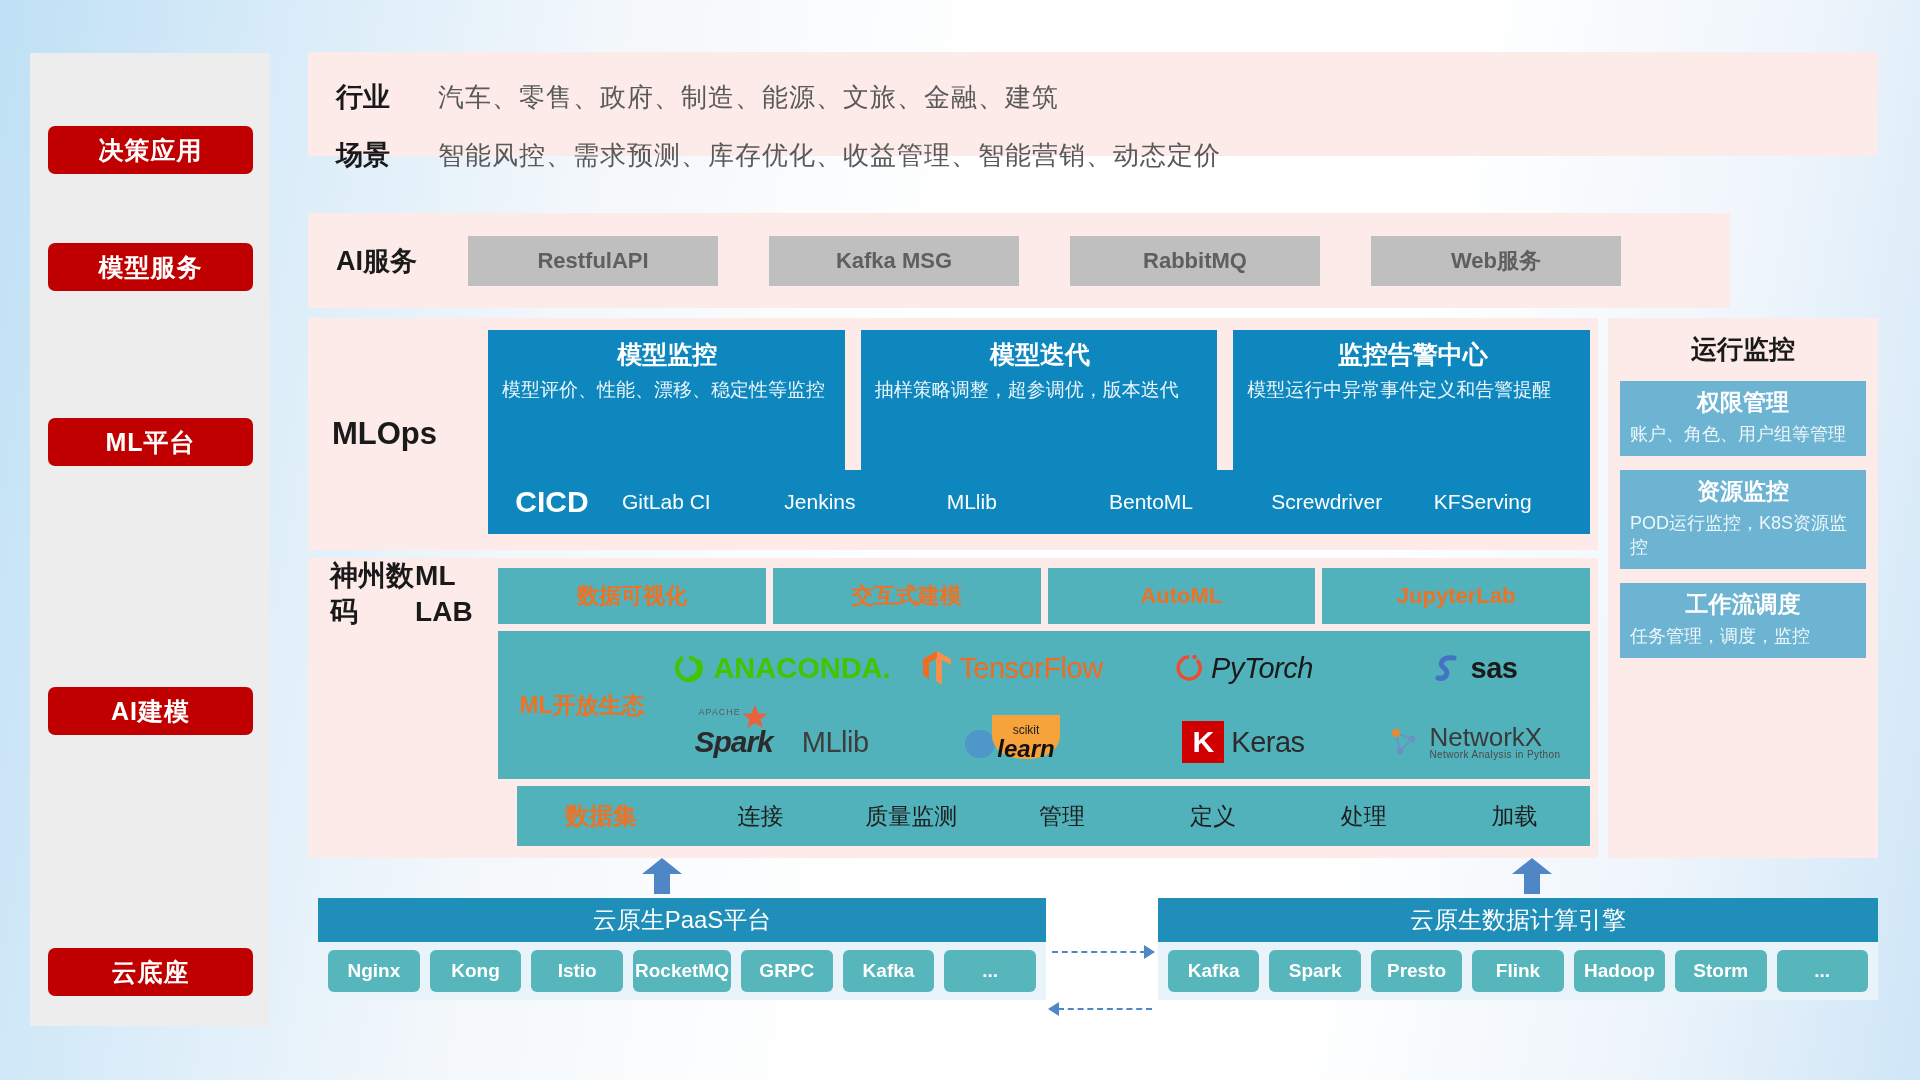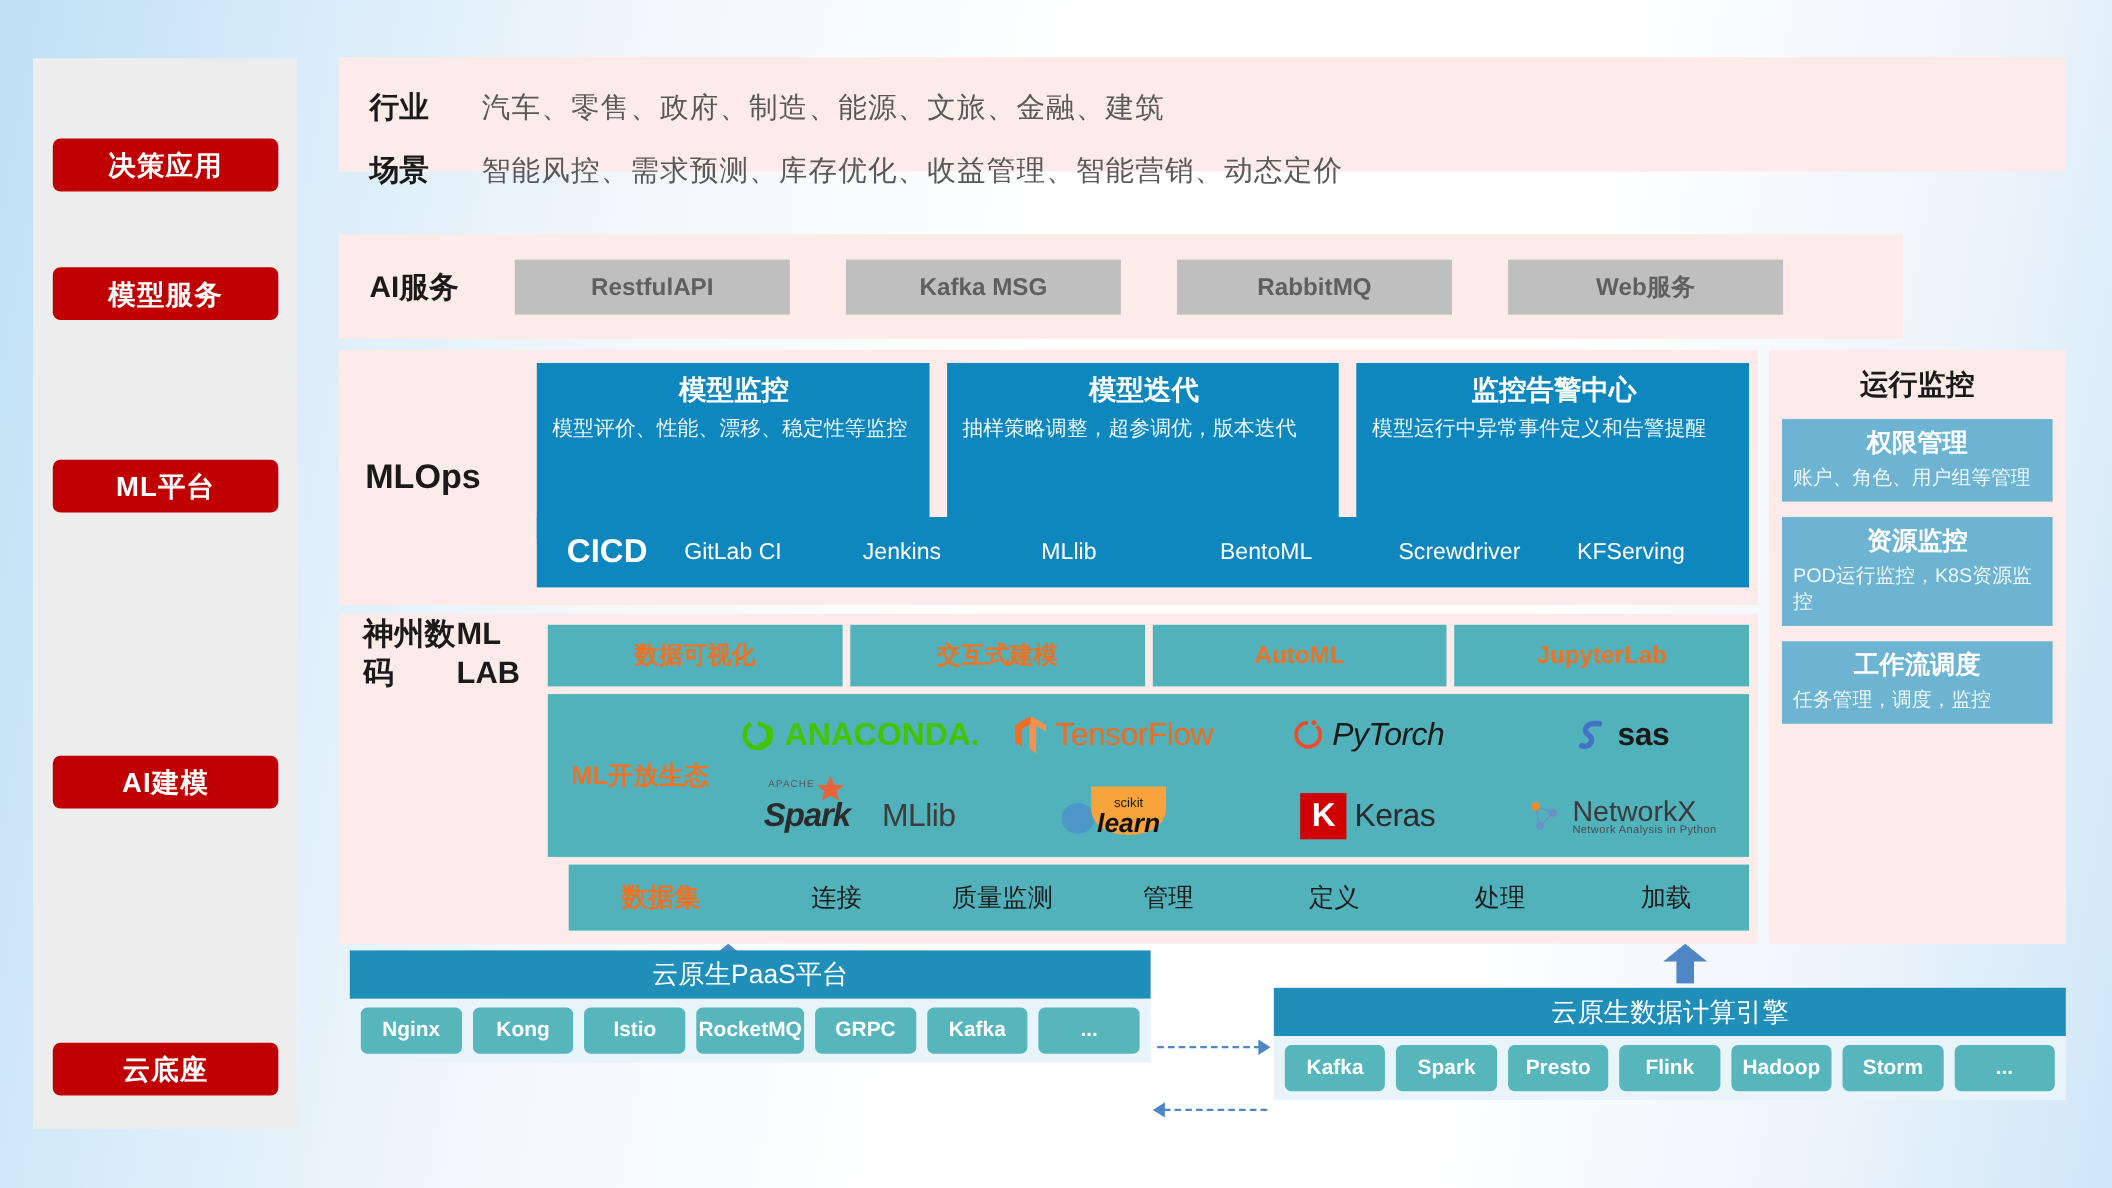--- a/index.html
+++ b/index.html
@@ -370,21 +370,21 @@
     </div>
     <div class="sidemon-card">
       <h5>工作流调度</h5>
       <p>任务管理，调度，监控</p>
     </div>
   </div>
 
   <div class="arrow-up" style="left:642px; top:858px;"></div>
   <div class="arrow-up" style="left:1512px; top:858px;"></div>
 
-  <div class="cloud-block" style="left:318px; top:864px; width:728px;">
+  <div class="cloud-block" style="left:318px; top:898px; width:728px;">
     <div class="cloud-head">云原生PaaS平台</div>
     <div class="cloud-body">
       <div class="cloud-chip">Nginx</div>
       <div class="cloud-chip">Kong</div>
       <div class="cloud-chip">Istio</div>
       <div class="cloud-chip">RocketMQ</div>
       <div class="cloud-chip">GRPC</div>
       <div class="cloud-chip">Kafka</div>
       <div class="cloud-chip">...</div>
     </div>

